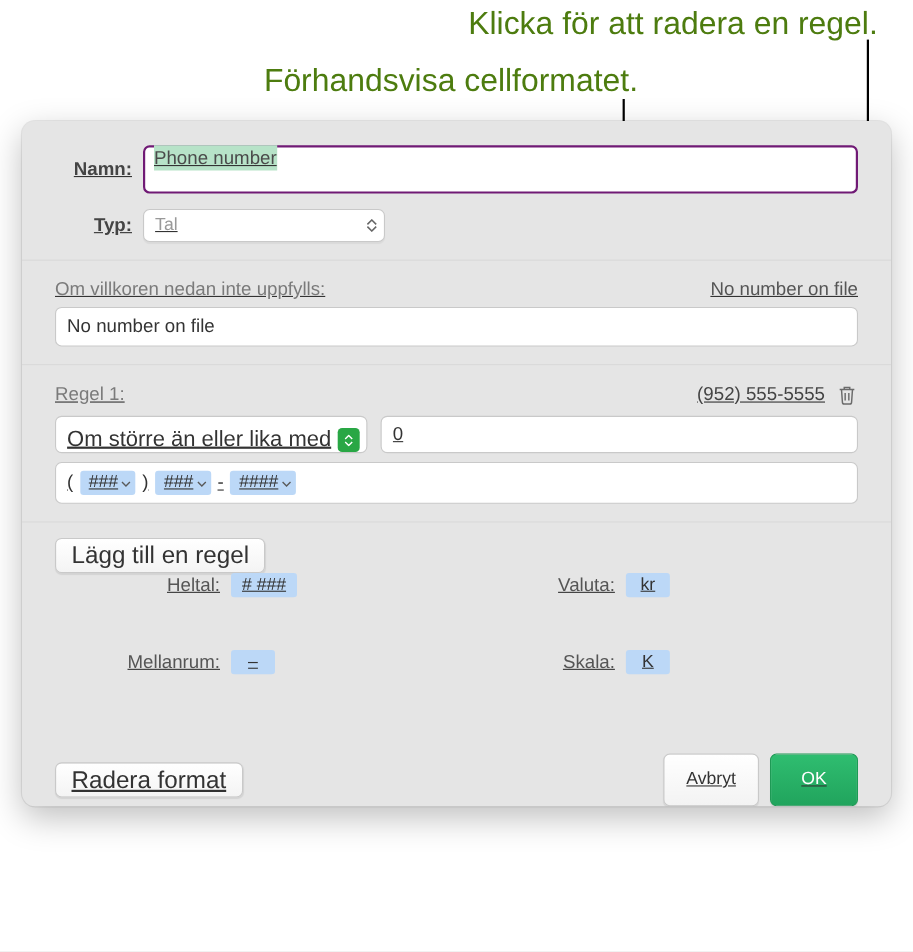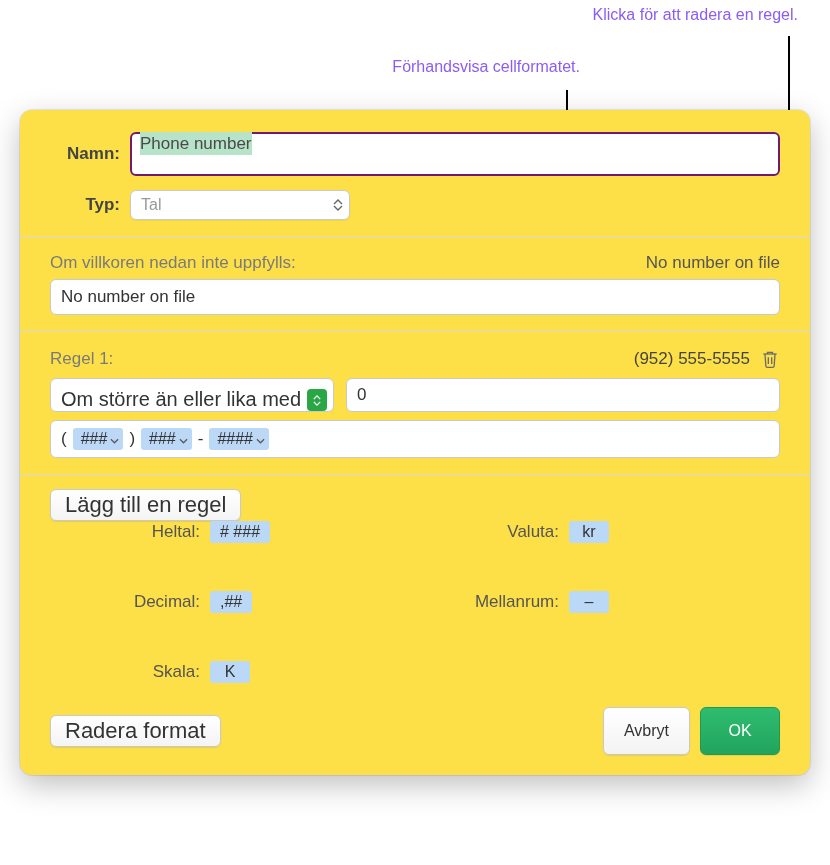--- a/index.html
+++ b/index.html
@@ -8,38 +8,38 @@
     font-family: -apple-system, "Helvetica Neue", Arial, sans-serif;
     font-size: 17px;
     color: #333;
     background: #fff;
     width: 830px;
     height: 865px;
     position: relative;
   }
   .callout {
     position: absolute;
-    font-size: 16px;
-    color: #8b5cf6;
+    font-size: 29px;
+    color: #4d7c0f;
     text-align: center;
   }
   .callout-line {
     position: absolute;
     background: #000;
   }
   .dialog {
     position: absolute;
     left: 20px;
     top: 110px;
     width: 790px;
     border-radius: 12px;
-    background: #fde047;
+    background: #e5e5e5;
     box-shadow: 0 10px 30px rgba(0,0,0,0.25), 0 0 0 1px rgba(0,0,0,0.08);
-    padding-bottom: 20px;
     overflow: hidden;
+    text-decoration: underline;
   }
   .section-top {
     padding: 22px 30px 10px 30px;
   }
   .row {
     display: flex;
     align-items: center;
     margin-bottom: 14px;
   }
   .label {
@@ -388,24 +388,20 @@
     <div class="token-grid">
       <div class="pair">
         <span class="plabel">Heltal:</span>
         <span class="chip"># ###</span>
       </div>
       <div class="pair">
         <span class="plabel">Valuta:</span>
         <span class="chip">kr</span>
       </div>
       <div class="pair">
-        <span class="plabel">Decimal:</span>
-        <span class="chip">,##</span>
-      </div>
-      <div class="pair">
         <span class="plabel">Mellanrum:</span>
         <span class="chip">–</span>
       </div>
       <div class="pair">
         <span class="plabel">Skala:</span>
         <span class="chip">K</span>
       </div>
       <div></div>
     </div>
   </div>

